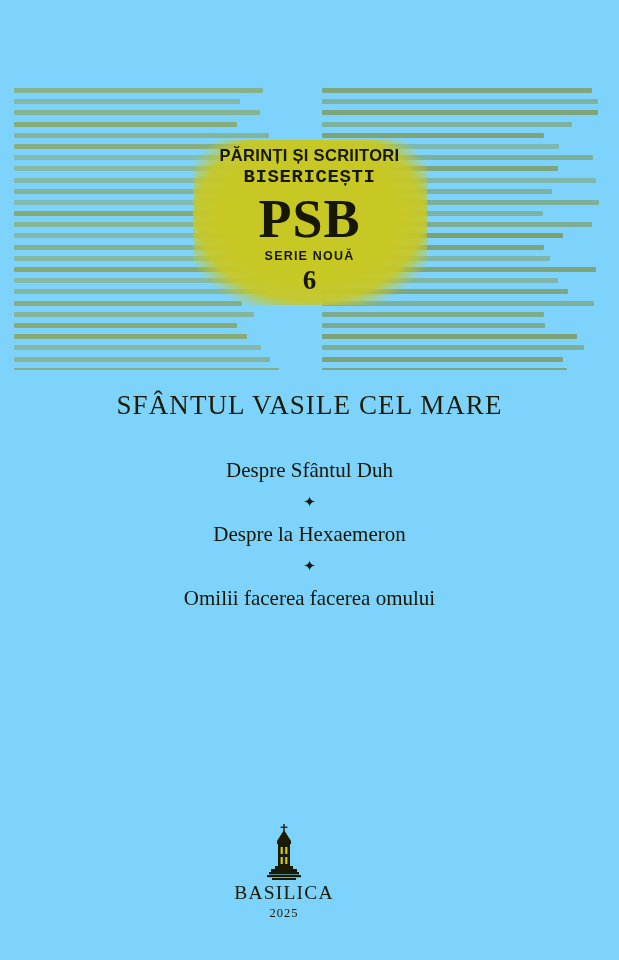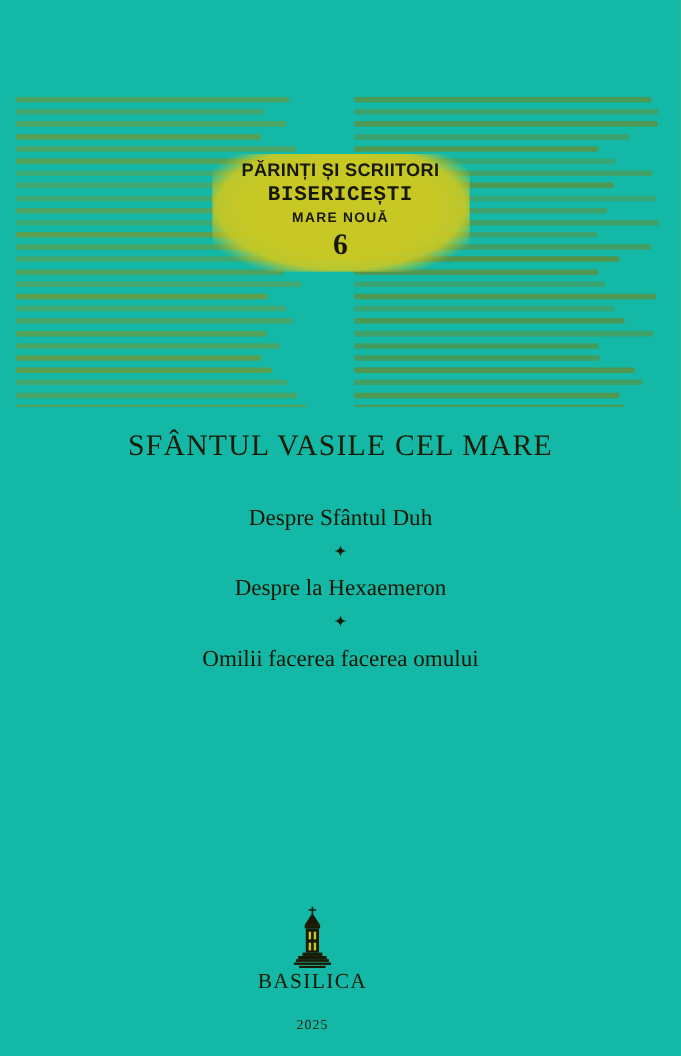--- a/index.html
+++ b/index.html
@@ -11,21 +11,21 @@
     height: 960px;
     background: #c9c922;
     font-family: "Liberation Serif", serif;
     overflow: hidden;
     position: relative;
   }
 
   .cover {
     position: absolute;
     inset: 0;
-    background: #14b8a6;
+    background: #7dd3fc;
   }
 
   
   .texture-band {
     position: absolute;
     top: 88px;
     left: 0;
     width: 619px;
     height: 282px;
     overflow: hidden;
@@ -164,21 +164,21 @@
     font-family: "Liberation Serif", serif;
     font-size: 17px;
     letter-spacing: 1px;
     line-height: 20px;
   }
   .pub-year {
     font-family: "Liberation Serif", serif;
     font-size: 12.5px;
     letter-spacing: 1px;
     line-height: 16px;
-    margin-top: 19px;
+    margin-top: 1px;
   }
 </style>
 </head>
 <body>
 
 <div class="cover">
 
   <div class="texture-band">
     <div class="texture-col left" id="colLeft">
         <div class="tline" style="width: 88.7891%; opacity: 0.47;"></div>
@@ -234,21 +234,22 @@
         <div class="tline" style="width: 91.2026%; opacity: 0.58;"></div>
         <div class="tline" style="width: 93.7276%; opacity: 0.43;"></div>
         <div class="tline" style="width: 85.909%; opacity: 0.57;"></div>
         <div class="tline" style="width: 87.5739%; opacity: 0.54;"></div>
       </div>
   </div>
 
   <div class="emblem">
     <div class="emblem-line1">PĂRINȚI ȘI SCRIITORI</div>
     <div class="emblem-line2">BISERICEȘTI</div>
-    <div class="emblem-serie">MARE NOUĂ</div>
+    <div class="emblem-psb">PSB</div>
+    <div class="emblem-serie">SERIE NOUĂ</div>
     <div class="emblem-number">6</div>
   </div>
 
   <div class="author">SFÂNTUL VASILE CEL MARE</div>
 
   <div class="titles">
     <div class="title-main">Despre Sfântul Duh</div>
     <div class="title-sep">✦</div>
     <div class="title-main">Despre la Hexaemeron</div>
     <div class="title-sep">✦</div>

